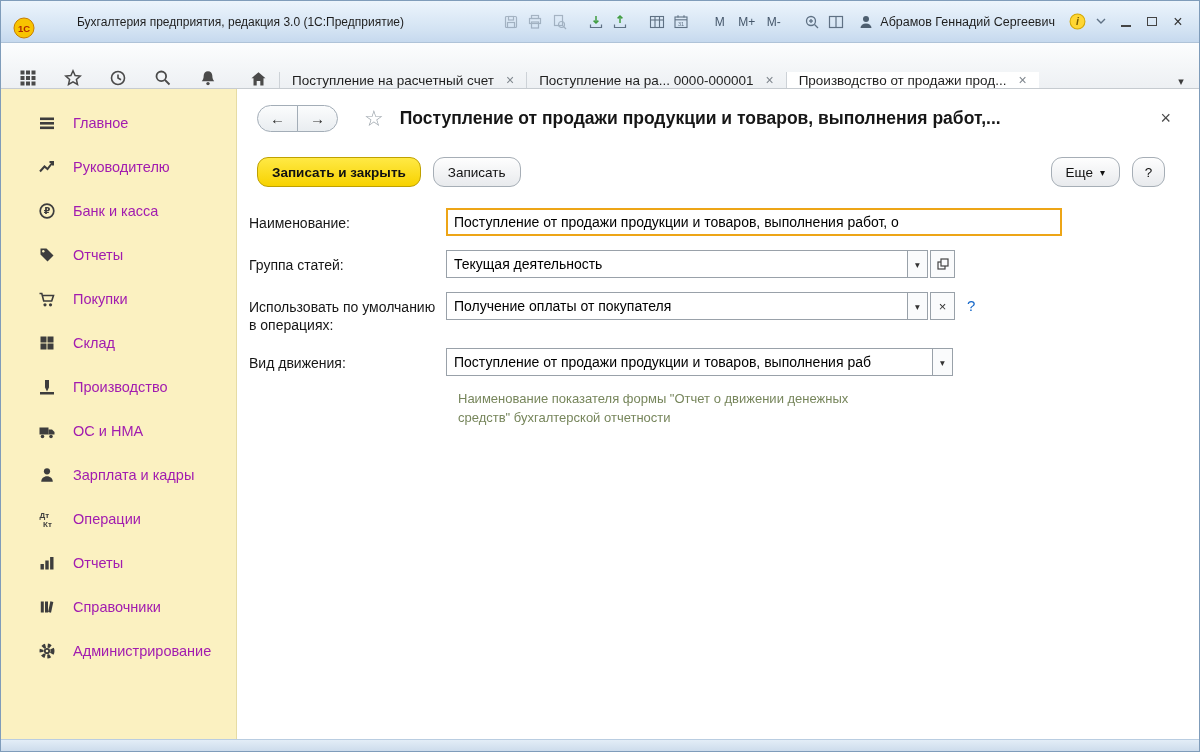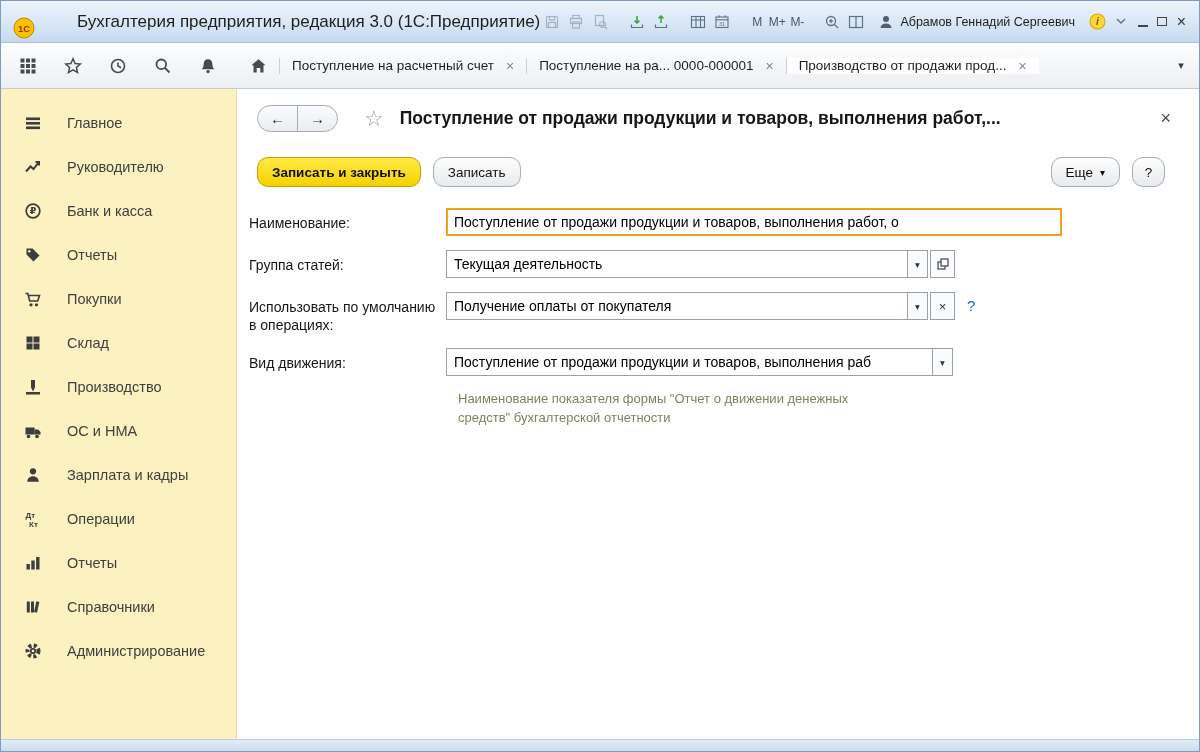--- a/index.html
+++ b/index.html
@@ -2,48 +2,48 @@
 <html><head>
 <meta charset="utf-8">
 <style>
 *{margin:0;padding:0;box-sizing:border-box;}
 html,body{width:1200px;height:752px;overflow:hidden;font-family:"Liberation Sans","DejaVu Sans",sans-serif;background:#fff;}
 .window{width:1200px;height:752px;display:flex;flex-direction:column;border:1px solid #7f9cba;background:#fff;}
 
 
 .titlebar{height:42px;flex:0 0 42px;background:linear-gradient(#ecf4fc 0%,#d3e3f3 70%,#c6d9ee 100%);display:flex;align-items:center;padding:0 8px;border-bottom:1px solid #afc3d8;}
 .logo{width:22px;height:22px;margin:12px 42px 0 4px;flex:0 0 auto;}
-.win-title{font-size:17px;color:#1e1e1e;white-space:nowrap;}
+.win-title{font-size:12px;color:#1e1e1e;white-space:nowrap;}
 .tb-flex{flex:1;}
 .tb-icon{width:24px;height:22px;display:flex;align-items:center;justify-content:center;flex:0 0 auto;background:transparent;border:none;}
 .tb-icon.dim{opacity:.45;}
 .tb-sep{width:13px;flex:0 0 auto;}
 .tb-text{border:none;background:transparent;font-family:inherit;font-size:12px;color:#44566a;width:27px;height:22px;}
 .user-chip{display:flex;align-items:center;gap:6px;margin:0 10px;font-size:12.5px;color:#1e1e1e;white-space:nowrap;}
 .win-btn{width:26px;height:22px;display:flex;align-items:center;justify-content:center;color:#333;background:transparent;border:none;font-family:inherit;}
 .min-shape{width:10px;height:2px;background:#444;margin-top:8px;}
 .max-shape{width:10px;height:9px;border:1.5px solid #444;}
 .win-btn.close-btn{font-size:16px;}
 
 
-.tabbar{height:46px;flex:0 0 46px;background:linear-gradient(#fcfdfe,#edf0f3);border-bottom:1px solid #c6cbd0;display:flex;align-items:center;}
+.tabbar{height:46px;flex:0 0 46px;background:linear-gradient(#fcfdfe,#edf0f3);border-bottom:1px solid #c6cbd0;display:flex;align-items:flex-end;}
 .panel-icons{width:236px;flex:0 0 236px;display:flex;align-items:center;padding-left:17px;gap:25px;}
 .pi{width:20px;height:20px;display:flex;align-items:center;justify-content:center;background:transparent;border:none;}
 .home-btn{width:42px;flex:0 0 42px;display:flex;align-items:center;justify-content:center;background:transparent;border:none;}
 .tab{display:flex;align-items:center;padding:0 12px;border-left:1px solid #cdd2d7;font-size:13.5px;color:#1f1f1f;}
 .tab.active{background:#fff;}
 .tab-label{white-space:nowrap;}
 .tab-close{margin-left:12px;color:#7f868d;font-size:14px;}
 .tab-spacer{flex:1;border-left:1px solid #cdd2d7;}
 .tab-list-btn{width:36px;display:flex;align-items:center;justify-content:center;color:#3c3c3c;font-size:11px;background:transparent;border:none;}
 
 
 .body-row{flex:1;display:flex;min-height:0;}
 .sidebar{width:236px;flex:0 0 236px;background:#fbf1c1;padding-top:12px;border-right:1px solid #e6dca4;}
-.side-item{height:44px;display:flex;align-items:center;padding-left:22px;gap:24px;font-size:14.5px;color:#404040;cursor:default;}
+.side-item{height:44px;display:flex;align-items:center;padding-left:36px;gap:16px;font-size:14.5px;color:#a21caf;cursor:default;}
 .side-icon{width:20px;height:20px;flex:0 0 auto;display:flex;align-items:center;justify-content:center;}
 
 .content{flex:1;background:#fff;display:flex;flex-direction:column;min-width:0;}
 .form-header{display:flex;align-items:center;padding:16px 28px 0 20px;}
 .nav-group{display:flex;flex:0 0 auto;}
 .nav-btn{width:41px;height:27px;border:1px solid #a3adb7;background:linear-gradient(#fbfcfd,#e9edf0);font-size:15px;font-weight:bold;color:#2d2d2d;font-family:inherit;display:flex;align-items:center;justify-content:center;}
 .nav-btn.left{border-radius:14px 0 0 14px;}
 .nav-btn.right{border-radius:0 14px 14px 0;margin-left:-1px;}
 .fav-star{font-size:22px;color:#9aa2aa;margin-left:26px;line-height:1;}
 .form-title{font-size:17.5px;font-weight:bold;color:#161616;margin-left:16px;white-space:nowrap;overflow:hidden;flex:1;}

